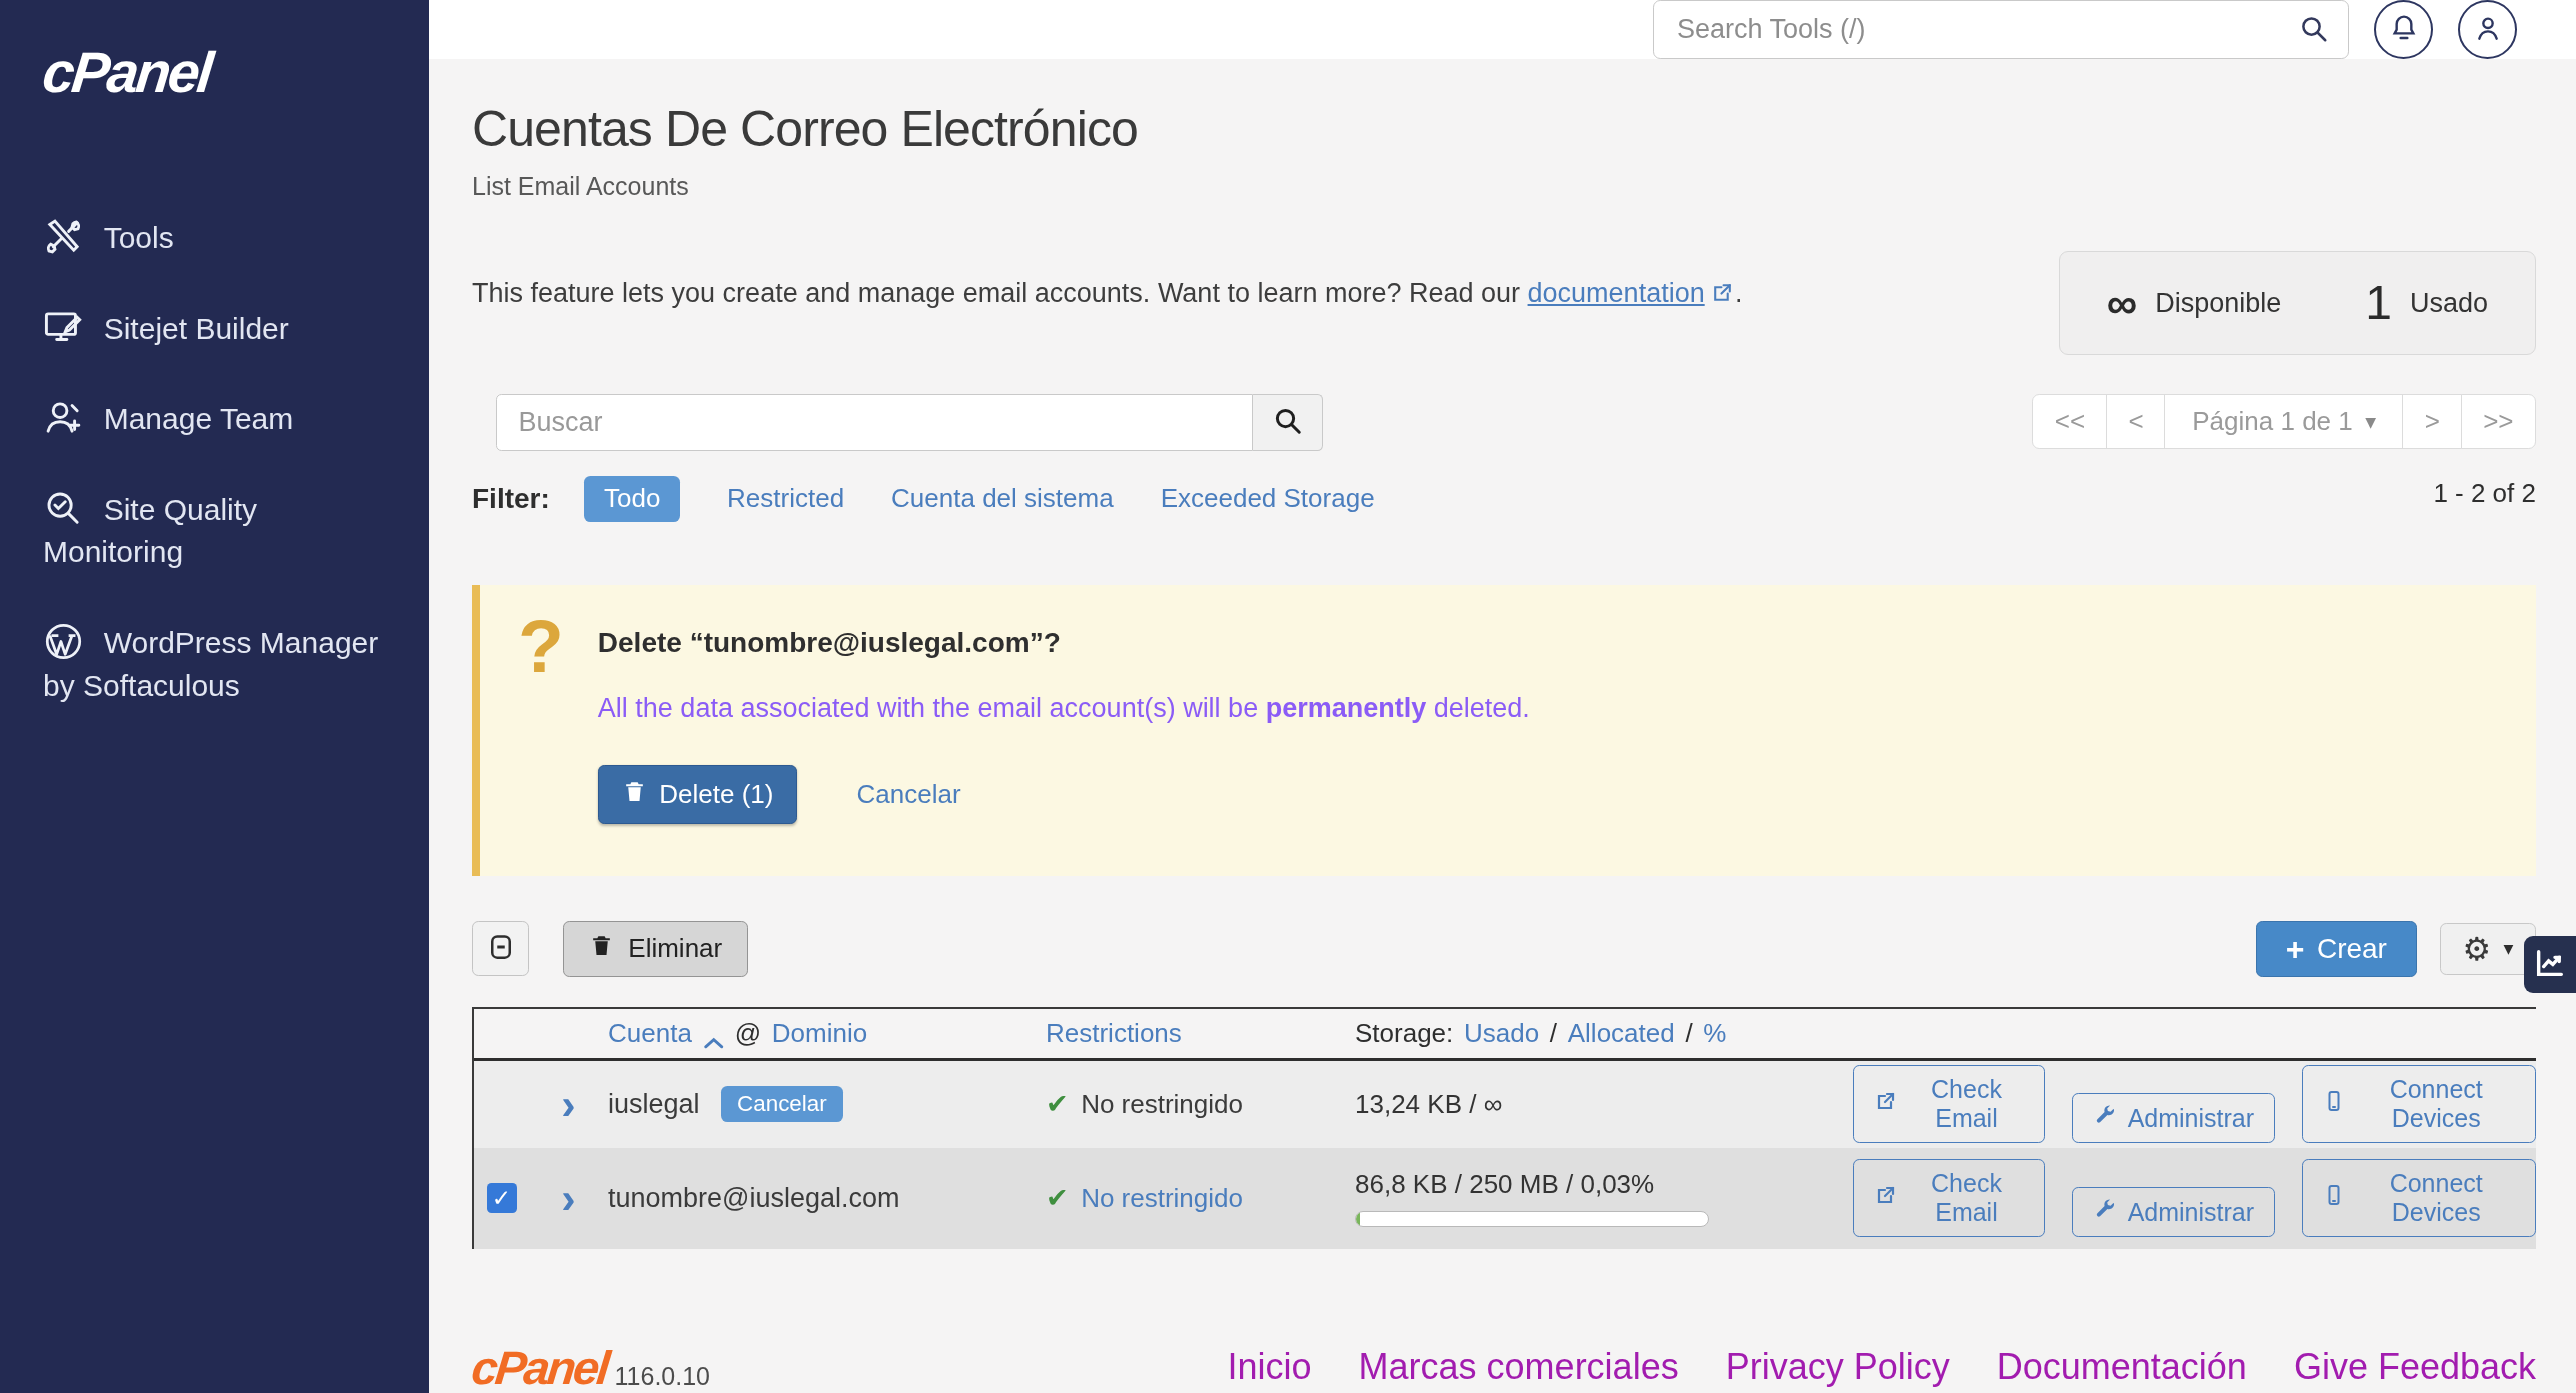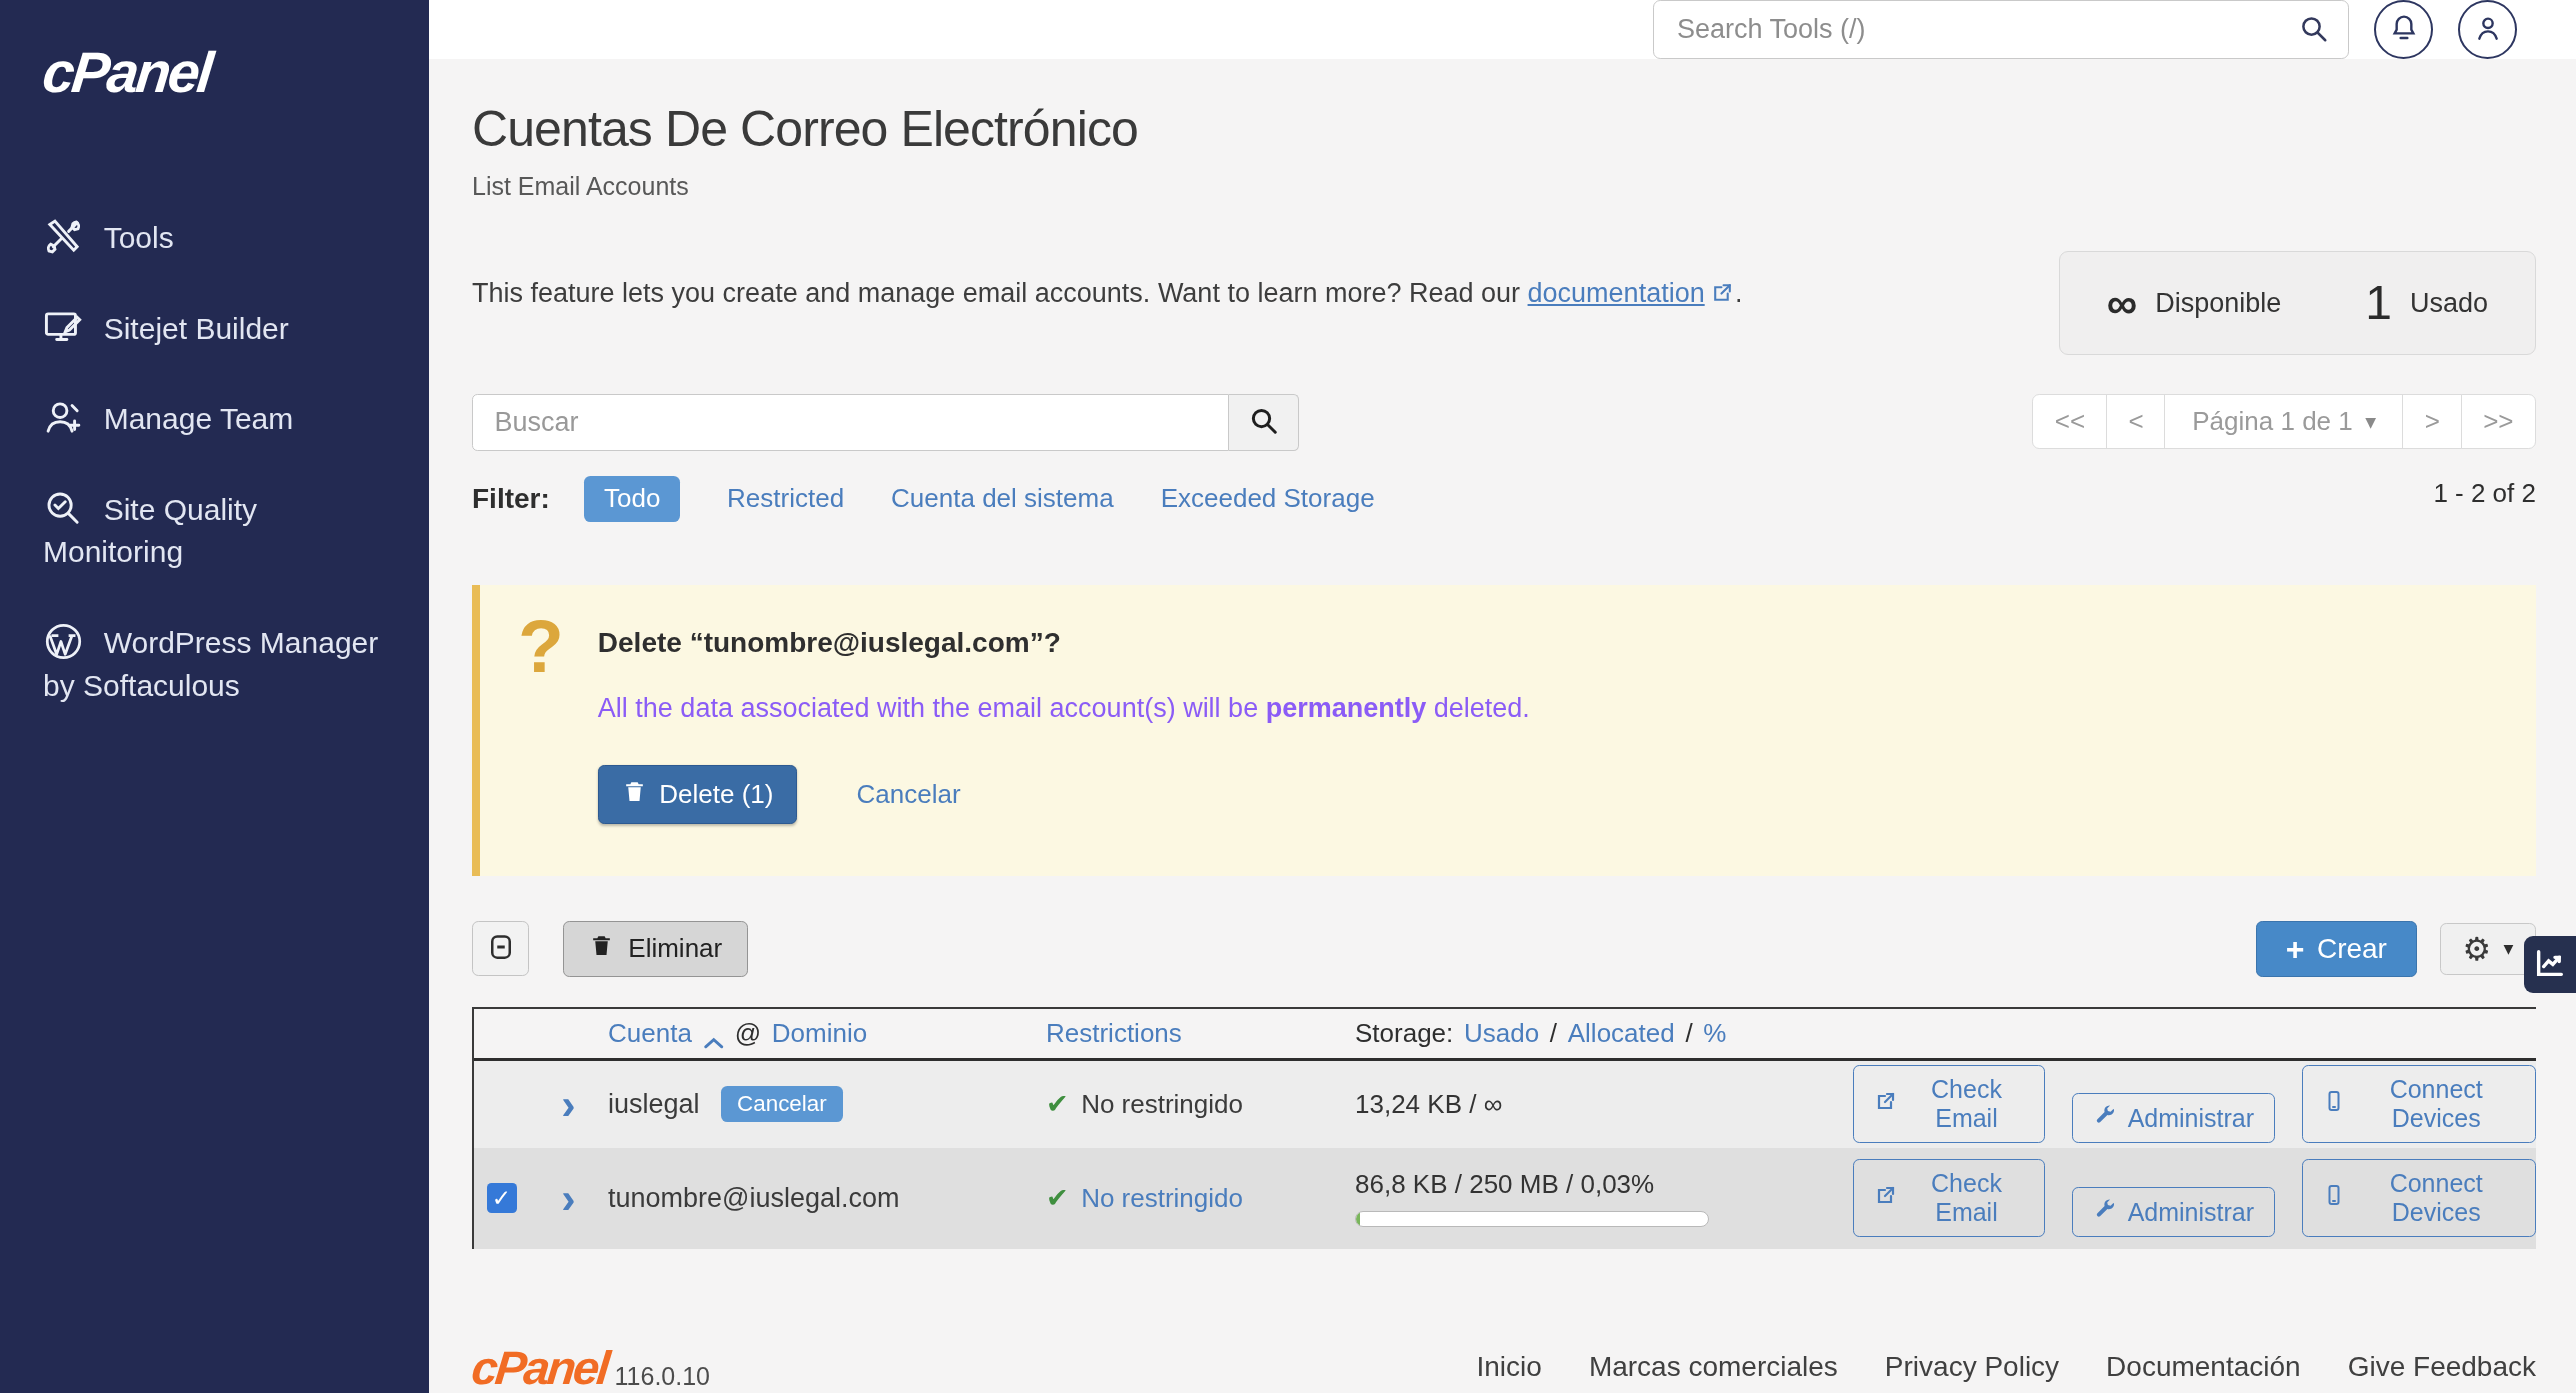--- a/index.html
+++ b/index.html
@@ -66,21 +66,21 @@
     padding: 27px 47px; display: flex; align-items: center; gap: 18px; min-width: 472px;
   }
   .usage-sym { font-size: 43px; font-weight: 700; color: #2b2b2b; line-height: 1; }
   .usage-lbl { font-size: 27px; color: #333; }
   .usage-num { font-size: 48px; font-weight: 400; color: #2b2b2b; line-height: 1; margin-left: 66px; }
 
   .controls-row { display: flex; justify-content: space-between; margin-top: 39px; }
   .search-group { display: flex; }
   .search-group input {
     width: 757px; height: 57px; border: 1.8px solid #c9c9c9; border-radius: 5.4px 0 0 5.4px;
-    font-size: 27px; color: #555; padding: 0 21.5px; outline: none; font-family: inherit; background: #fff;
+    font-size: 27px; color: #555; padding: 0 21.5px; outline: none; font-family: inherit; background: #fff; margin-left: 24px;
   }
   .search-group input::placeholder { color: #999; }
   .search-btn {
     width: 70px; height: 57px; background: #f1f1f1; border: 1.8px solid #c9c9c9; border-left: 0;
     border-radius: 0 5.4px 5.4px 0; display: flex; align-items: center; justify-content: center;
     color: #1f1f1f; cursor: pointer;
   }
   .search-btn svg { width: 30px; height: 30px; }
   .filter-row { display: flex; align-items: center; margin-top: 25px; gap: 47px; }
   .filter-label { font-size: 28px; font-weight: 700; color: #2e2e2e; }
@@ -191,21 +191,21 @@
 
   
   .footer { margin-top: 91px; display: flex; align-items: center; justify-content: space-between; padding-bottom: 36px; }
   .footer-left { display: flex; align-items: flex-end; }
   .cpanel-logo-footer {
     color: #f16c24; font-size: 47px; font-weight: 700; font-style: italic;
     letter-spacing: -2.7px; transform: skewX(-6deg); display: inline-block;
   }
   .footer-version { font-size: 25px; color: #4c4c4c; margin-left: 7.2px; margin-bottom: 3.6px; }
   .footer-links { display: flex; gap: 47px; }
-  .footer-link { font-size: 28px; color: #404040; cursor: pointer; }
+  .footer-link { font-size: 36px; color: #a21caf; cursor: pointer; }
 
   
   .edge-tab {
     position: absolute; right: 0; top: 936px; width: 52px; height: 57px;
     background: #26304f; border-radius: 9px 0 0 9px; color: #fff;
     display: flex; align-items: center; justify-content: center; cursor: pointer;
   }
   .edge-tab svg { width: 34px; height: 34px; }
 </style>
 </head>

